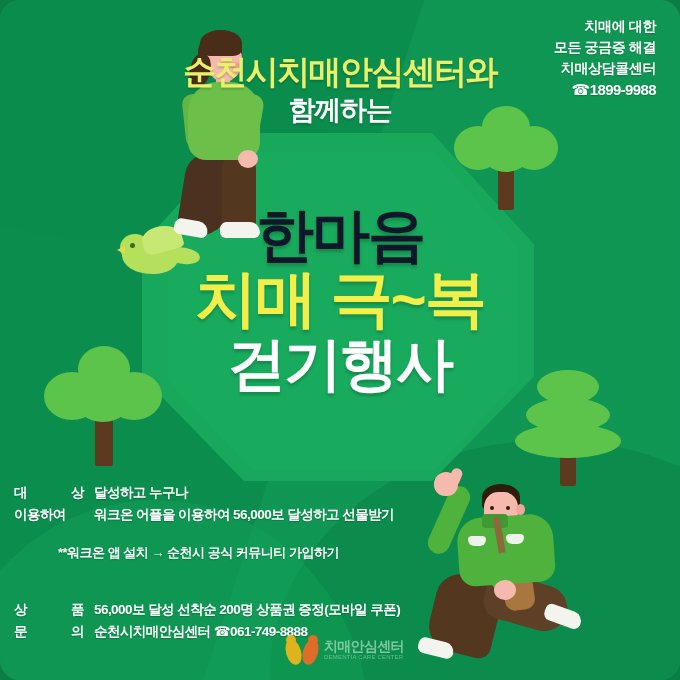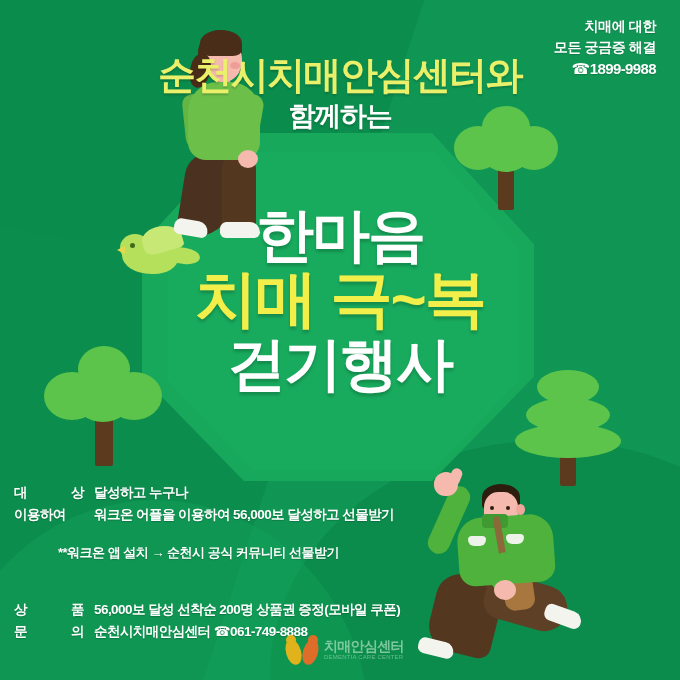--- a/index.html
+++ b/index.html
@@ -6,20 +6,21 @@
   html,body{ background:#0c7d45; }
   body{
     font-family:"Liberation Sans","DejaVu Sans",sans-serif;
     -webkit-font-smoothing:antialiased;
   }
   #poster{
     position:relative;
     width:680px; height:680px;
     overflow:hidden;
     background:#0d9150;
+    border-radius:20px;
   }
   
   .bg-base{ position:absolute; inset:0; background:#0d9150; }
   .bg-diag{
     position:absolute; inset:0;
     background:linear-gradient(108deg,#0a8a4b 0%,#0a8a4b 47%,#139a57 47.2%,#139a57 100%);
     opacity:.55;
   }
   .bg-corner-tl{
     position:absolute; left:-160px; top:-190px;
@@ -143,40 +144,40 @@
     letter-spacing:-.4px;
     text-shadow:0 1px 1px rgba(0,0,0,.18);
   }
   .callcenter .tel{ font-size:15px; letter-spacing:-.6px; }
 
   .headline{
     position:absolute; left:0; right:0; top:52px;
     text-align:center;
   }
   .headline .l1{
-    font-size:38px; font-weight:bold; color:#eaf06a;
+    font-size:33px; font-weight:bold; color:#eaf06a;
     letter-spacing:-1.6px; line-height:1.22;
     text-shadow:0 2px 2px rgba(0,0,0,.16);
   }
   .headline .l2{
     font-size:27px; font-weight:bold; color:#ffffff;
     letter-spacing:-1.2px; line-height:1.34;
     text-shadow:0 2px 2px rgba(0,0,0,.16);
   }
 
   .maintitle{
     position:absolute; left:0; right:0; top:205px;
     text-align:center;
   }
   .maintitle div{
     font-weight:bold; letter-spacing:-2px;
     line-height:1.04;
     text-shadow:0 3px 3px rgba(0,0,0,.18);
   }
-  .maintitle .t1{ font-size:58px; color:#ffffff; }
+  .maintitle .t1{ font-size:58px; color:#0f172a; }
   .maintitle .t2{ font-size:62px; color:#f2ef4a; margin-top:2px; }
   .maintitle .t3{ font-size:58px; color:#ffffff; margin-top:2px; }
 
   .daterange{
     position:absolute; left:0; right:0; top:424px;
     text-align:center;
     font-size:25px; font-weight:bold; color:#ffffff;
     letter-spacing:-.9px;
     text-shadow:0 2px 2px rgba(0,0,0,.18);
   }
@@ -327,20 +328,21 @@
     <div class="pc strap"></div>
     <div class="pc pocket1"></div>
     <div class="pc pocket2"></div>
     <div class="pc arm-dn"></div>
     <div class="pc hand-dn"></div>
   </div>
 
   <div class="callcenter">
     <div>치매에 대한</div>
     <div>모든 궁금증 해결</div>
+    <div>치매상담콜센터</div>
     <div class="tel">☎1899-9988</div>
   </div>
 
   <div class="headline">
     <div class="l1">순천시치매안심센터와</div>
     <div class="l2">함께하는</div>
   </div>
 
   <div class="maintitle">
     <div class="t1">한마음</div>
@@ -357,21 +359,21 @@
       </div>
       <div class="dval">달성하고 누구나</div>
     </div>
     <div class="drow">
       <div class="dlabel single">이용하여</div>
       <div class="dval">워크온 어플을 이용하여 56,000보 달성하고 선물받기</div>
     </div>
   </div>
 
   <div class="steps">
-    <div>**워크온 앱 설치 → 순천시 공식 커뮤니티 선물받기</div>
+    <div>**워크온 앱 설치 → 순천시 공식 커뮤니티 가입하기</div>
   </div>
 
   <div class="details2">
     <div class="drow">
       <div class="dlabel">
         <span>상</span>
         <span>품</span>
       </div>
       <div class="dval">56,000보 달성 선착순 200명 상품권 증정(모바일 쿠폰)</div>
     </div>

